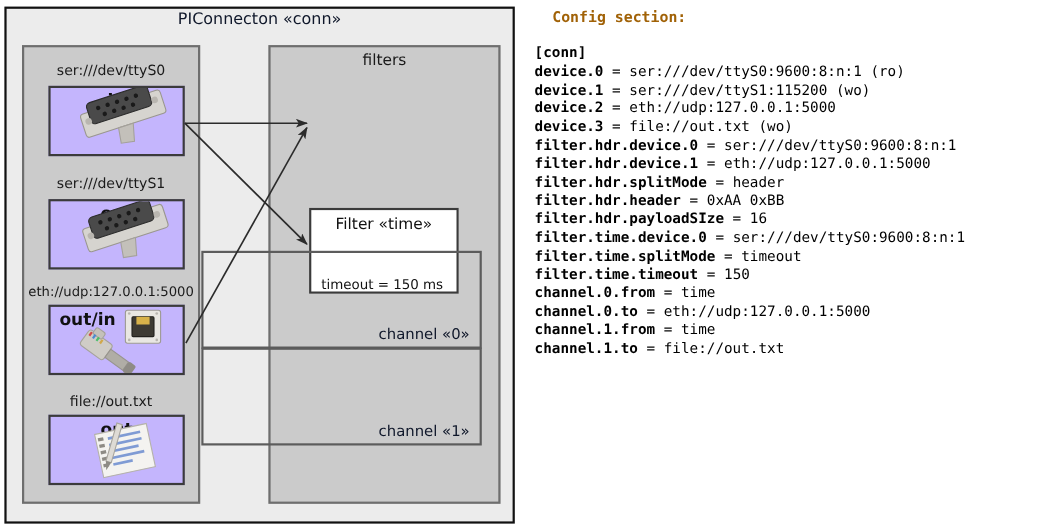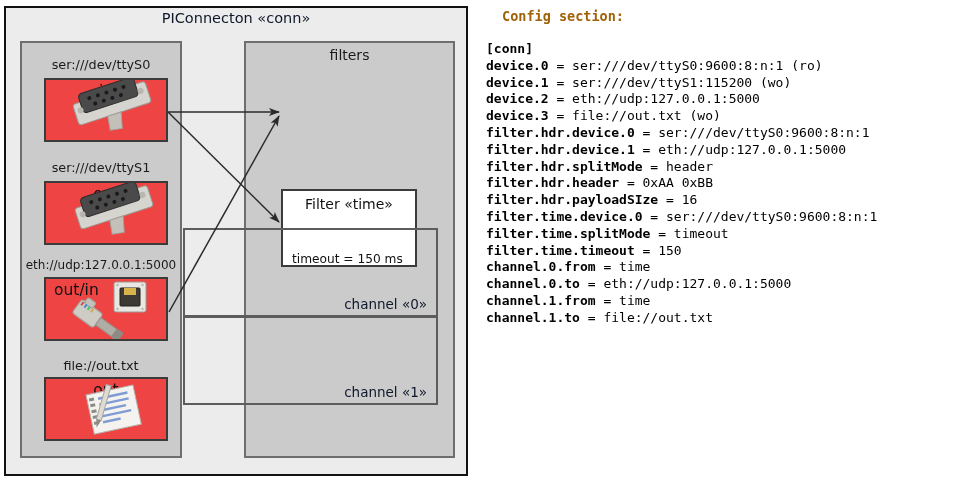--- a/index.html
+++ b/index.html
@@ -18,22 +18,22 @@
   .panel{position:absolute;background:#cbcbcb;border:2px solid #6e6e6e;
       box-sizing:border-box;}
   .panel-title{position:absolute;width:100%;text-align:center;
       font-size:14px;color:#1a1a1a;top:4px;left:0;}
 
   .devices-panel{left:20px;top:41px;width:162px;height:417px;}
   .filters-panel{left:244px;top:41px;width:211px;height:417px;padding-left:36px;}
 
   .dev-label{position:absolute;font-size:12.8px;color:#1a1a1a;
       text-align:center;}
-  .dev-box{position:absolute;background:#ef4444;border:2px solid #3b3b3b;
-      box-sizing:border-box;}
+  .dev-box{position:absolute;background:#c4b5fd;border:2px solid #3b3b3b;
+      box-sizing:border-box;font-weight:bold;}
   .dev-io{position:absolute;font-size:15.5px;color:#111;left:0;width:100%;
       text-align:center;top:2px;}
   .dev-io.left{text-align:left;left:8px;width:auto;}
 
   .icon-holder{position:absolute;left:0;top:0;width:100%;height:100%;
       overflow:hidden;}
 
   .filter-box{position:absolute;background:#fff;border:2px solid #3b3b3b;
       box-sizing:border-box;}
   .filter-title{position:absolute;left:0;width:100%;text-align:center;

